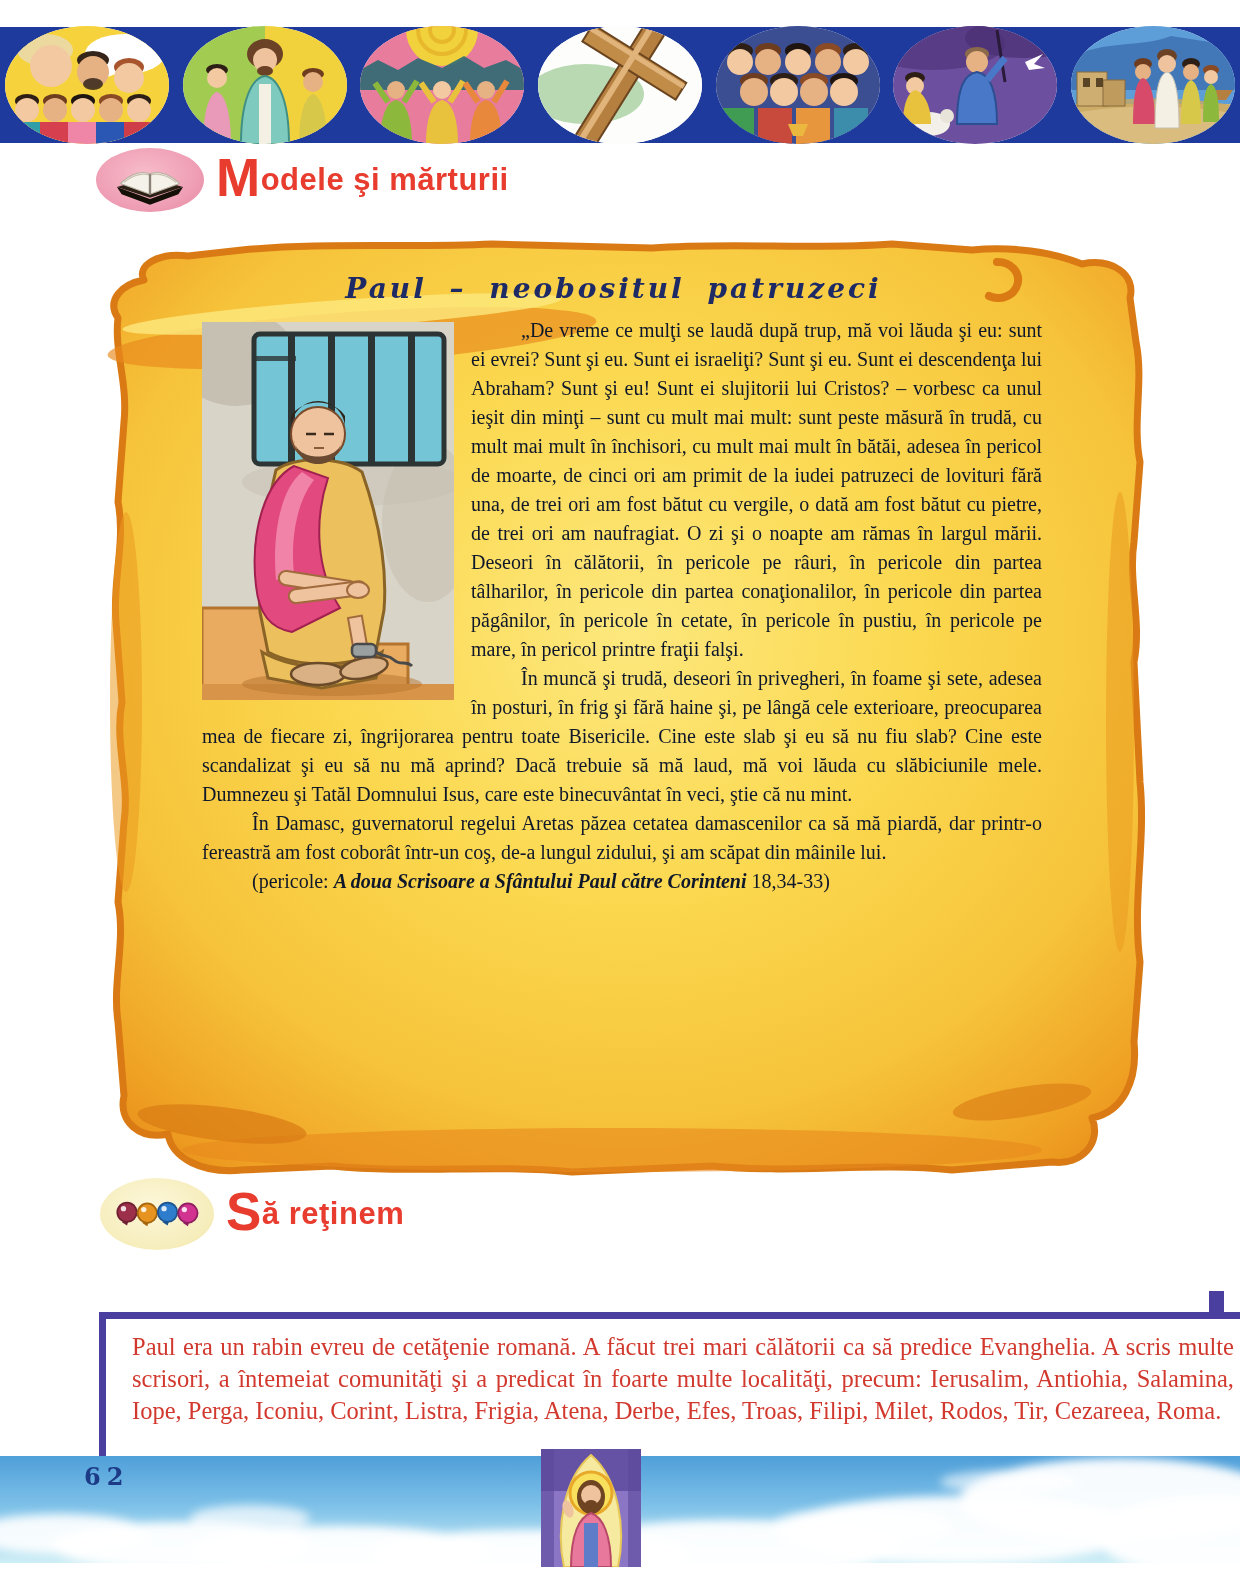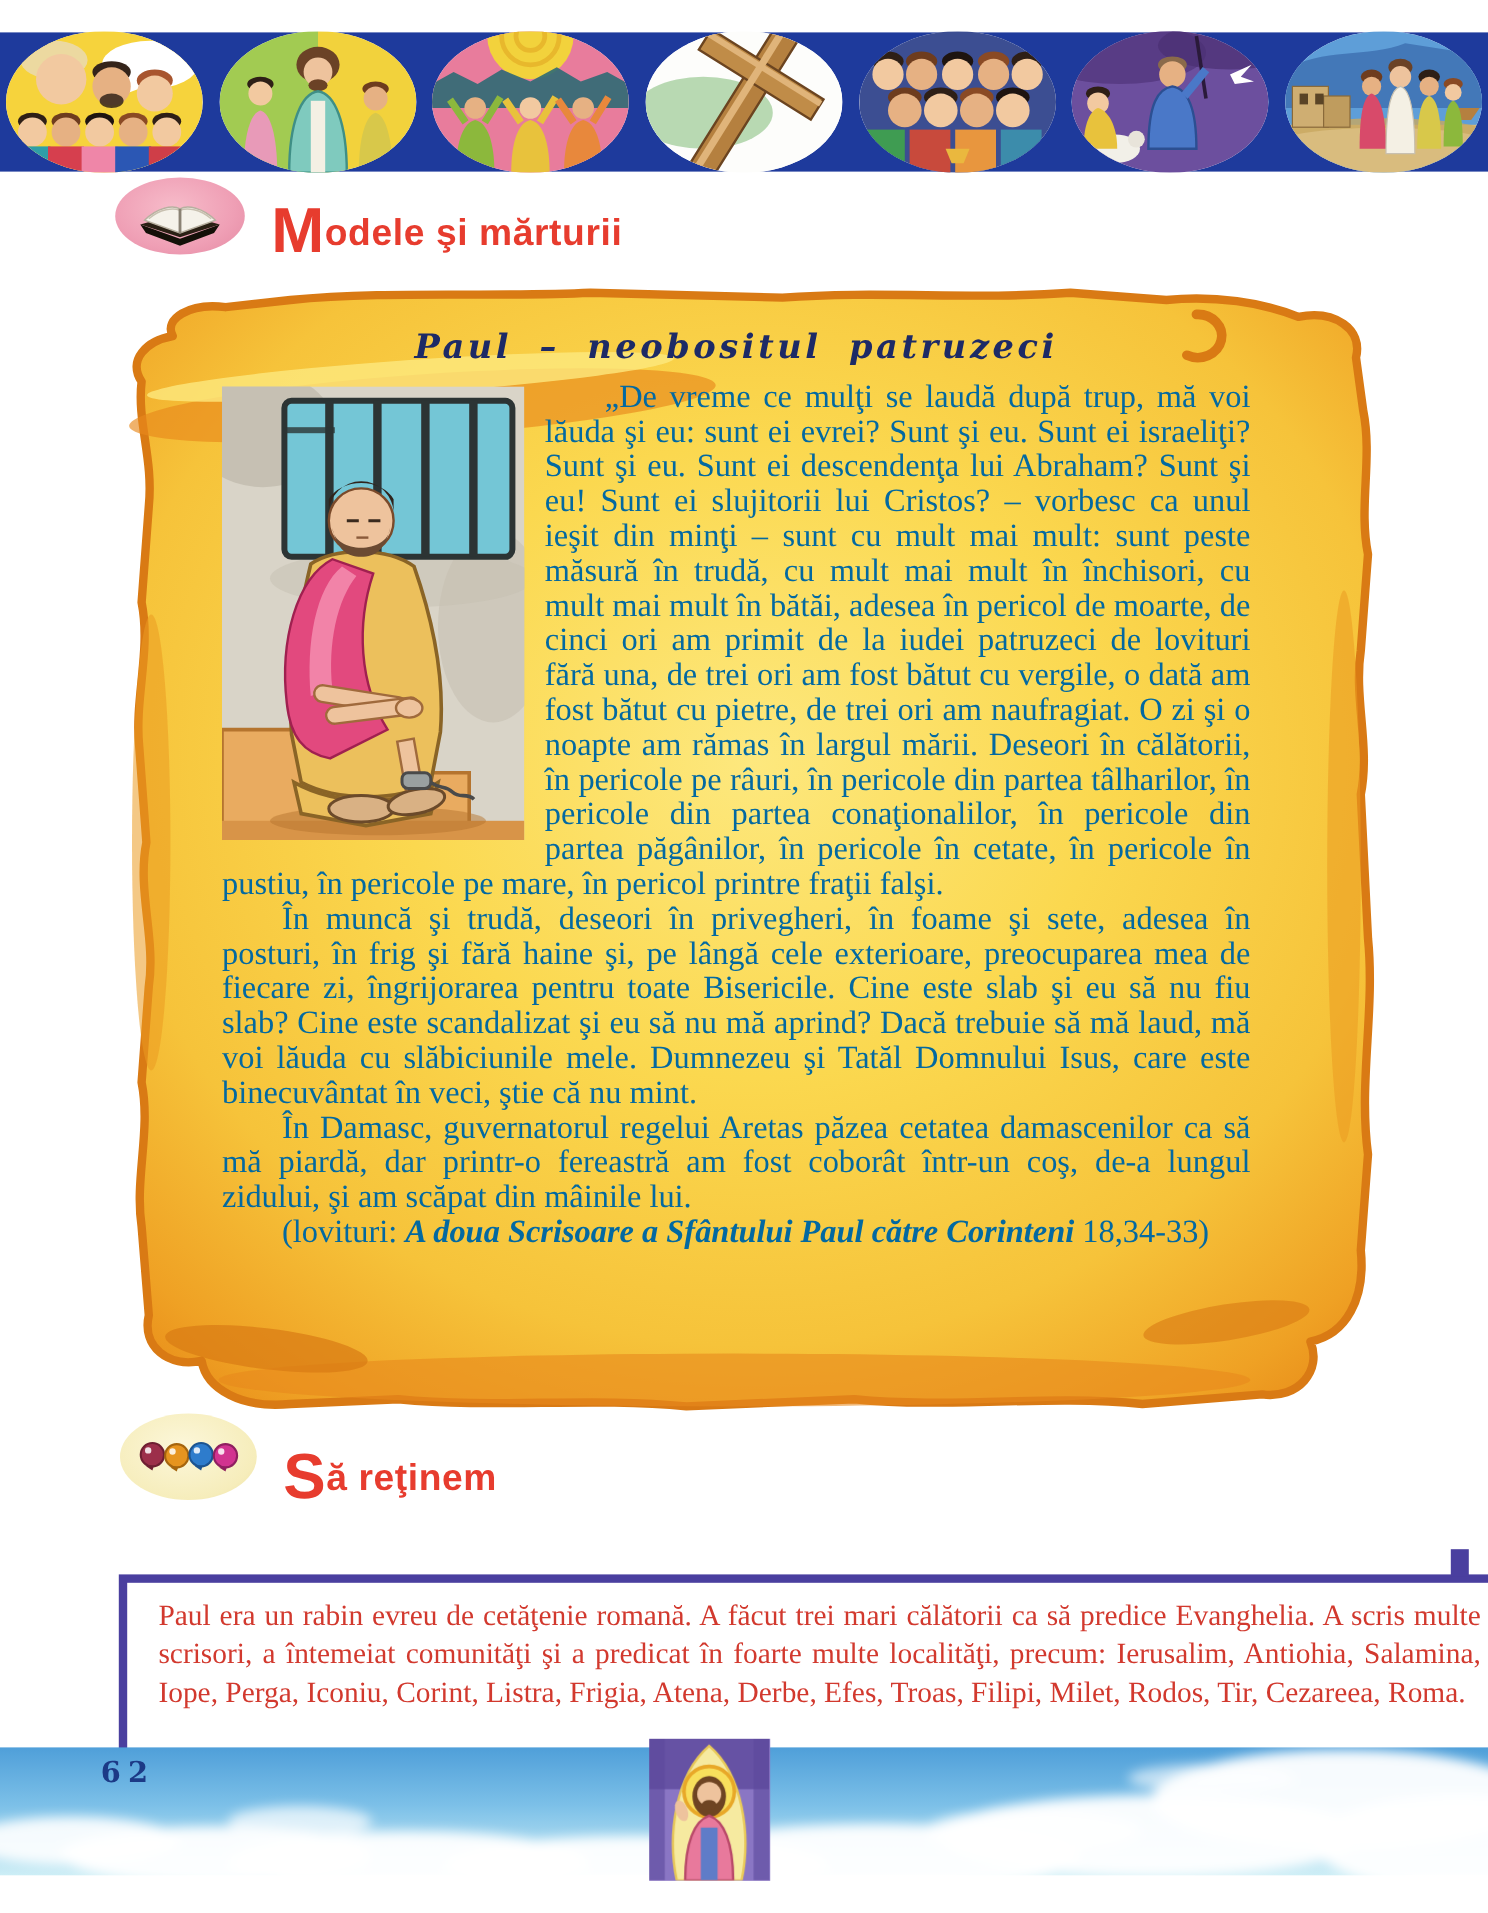--- a/index.html
+++ b/index.html
@@ -6,40 +6,40 @@
   .page { position:relative; width:1240px; height:1594px; background:#ffffff; overflow:hidden;
           font-family:"Liberation Serif", serif; }
 
   
   .banner { position:absolute; left:0; top:27px; width:1240px; height:116px; background:#1e3a9c;
             display:flex; justify-content:space-between; align-items:center; padding:0 5px; box-sizing:border-box; }
   .oval { width:164px; height:118px; border-radius:50%; overflow:hidden; flex:0 0 auto; background:#fff; }
   .oval svg { display:block; }
 
   
-  .sec-head { position:absolute; display:flex; align-items:flex-end; gap:22px; }
+  .sec-head { position:absolute; display:flex; align-items:center; gap:12px; }
   .sec-head.h1 { left:96px; top:148px; }
   .sec-head.h2 { left:100px; top:1178px; }
   .icon-oval { border-radius:50%; display:flex; align-items:center; justify-content:center; }
   .icon-oval.book { width:108px; height:64px;
       background:radial-gradient(ellipse at 45% 40%, #f7bcca 0%, #ef9fb5 60%, #e489a2 100%); }
   .icon-oval.pins { width:114px; height:72px;
       background:radial-gradient(ellipse at 45% 40%, #fcf7da 0%, #f6edbb 70%, #ebde9d 100%); }
   .sec-title { font-family:"Liberation Sans", sans-serif; font-weight:bold; color:#e73c2e;
                font-size:31px; letter-spacing:.5px; white-space:nowrap; }
   .sec-title .initial { font-size:53px; line-height:0; vertical-align:-6px; }
 
   
   .scroll { position:absolute; left:92px; top:222px; width:1058px; height:964px; }
   .scroll-bg { position:absolute; left:0; top:0; width:1058px; height:964px; }
   .scroll-title { position:absolute; left:95px; right:110px; top:50px; text-align:center;
       font-family:"DejaVu Serif", serif; font-style:italic; font-weight:bold;
       color:#1d2a66; font-size:28px; letter-spacing:3px; word-spacing:10px; }
-  .scroll-body { position:absolute; left:93px; right:108px; top:94px;
-      font-size:27px; line-height:29px; color:#0369a1; text-align:justify; }
+  .scroll-body { position:absolute; left:110px; right:108px; top:94px;
+      font-size:20px; line-height:29px; color:#0f172a; text-align:justify; }
   .scroll-body p { margin:0; text-indent:50px; }
   .paul-fig { float:left; width:252px; height:378px; margin:6px 17px 2px 0; }
   .paul-fig svg { display:block; }
   .citation { margin-top:3px; text-indent:62px; text-align:left; }
   .citation .it { font-style:italic;font-weight:bold; }
 
   
   .note-box { position:absolute; left:99px; top:1312px; width:1168px; height:160px;
       box-sizing:border-box; background:#ffffff; border:7px solid #4a3f9f; }
   .note-box::after  { content:""; position:absolute; top:2px;  right:-12px; height:calc(100% + 8px); width:3px; background:#4a3f9f; }
@@ -287,21 +287,21 @@
           <rect x="146" y="296" width="14" height="46" fill="#eec39d" stroke="#a06a3c" stroke-width="2" transform="rotate(-10 146 296)"></rect>
           <ellipse cx="116" cy="352" rx="27" ry="11" fill="#d9b184" stroke="#6b4a2a" stroke-width="2.5"></ellipse>
           <ellipse cx="162" cy="346" rx="24" ry="10" fill="#d9b184" stroke="#6b4a2a" stroke-width="2.5" transform="rotate(-12 162 346)"></ellipse>
           <rect x="150" y="322" width="24" height="13" rx="5" fill="#9aa0a0" stroke="#4a4a4a" stroke-width="2.5"></rect>
           <path d="M174,330 C182,336 186,332 192,338 C198,344 204,338 210,344" fill="none" stroke="#4a4a4a" stroke-width="3"></path>
         </svg>
       </div>
       <p>„De vreme ce mulţi se laudă după trup, mă voi lăuda şi eu: sunt ei evrei? Sunt şi eu. Sunt ei israeliţi? Sunt şi eu. Sunt ei descendenţa lui Abraham? Sunt şi eu! Sunt ei slujitorii lui Cristos? – vorbesc ca unul ieşit din minţi – sunt cu mult mai mult: sunt peste măsură în trudă, cu mult mai mult în închisori, cu mult mai mult în bătăi, adesea în pericol de moarte, de cinci ori am primit de la iudei patruzeci de lovituri fără una, de trei ori am fost bătut cu vergile, o dată am fost bătut cu pietre, de trei ori am naufragiat. O zi şi o noapte am rămas în largul mării. Deseori în călătorii, în pericole pe râuri, în pericole din partea tâlharilor, în pericole din partea conaţionalilor, în pericole din partea păgânilor, în pericole în cetate, în pericole în pustiu, în pericole pe mare, în pericol printre fraţii falşi.</p>
       <p>În muncă şi trudă, deseori în privegheri, în foame şi sete, adesea în posturi, în frig şi fără haine şi, pe lângă cele exterioare, preocuparea mea de fiecare zi, îngrijorarea pentru toate Bisericile. Cine este slab şi eu să nu fiu slab? Cine este scandalizat şi eu să nu mă aprind? Dacă trebuie să mă laud, mă voi lăuda cu slăbiciunile mele. Dumnezeu şi Tatăl Domnului Isus, care este binecuvântat în veci, ştie că nu mint.</p>
       <p>În Damasc, guvernatorul regelui Aretas păzea cetatea damascenilor ca să mă piardă, dar printr-o fereastră am fost coborât într-un coş, de-a lungul zidului, şi am scăpat din mâinile lui.</p>
-      <p class="citation"><span>(lovituri: </span><span class="it">A doua Scrisoare a Sfântului Paul către Corinteni</span><span> 18,34-33)</span></p>
+      <p class="citation"><span>(pericole: </span><span class="it">A doua Scrisoare a Sfântului Paul către Corinteni</span><span> 18,34-33)</span></p>
     </div>
   </div>
 
   <div class="sec-head h2">
     <div class="icon-oval pins">
       <svg viewBox="0 0 96 34" width="86" height="30">
         <g>
           <path d="M8,26 L14,30 L16,24 Z" fill="#6e1f32"></path>
           <circle cx="14" cy="15" r="11" fill="#9c2f4a" stroke="#6e1f32" stroke-width="2"></circle>
           <circle cx="10" cy="11" r="3" fill="#ffffff" opacity=".85"></circle>

